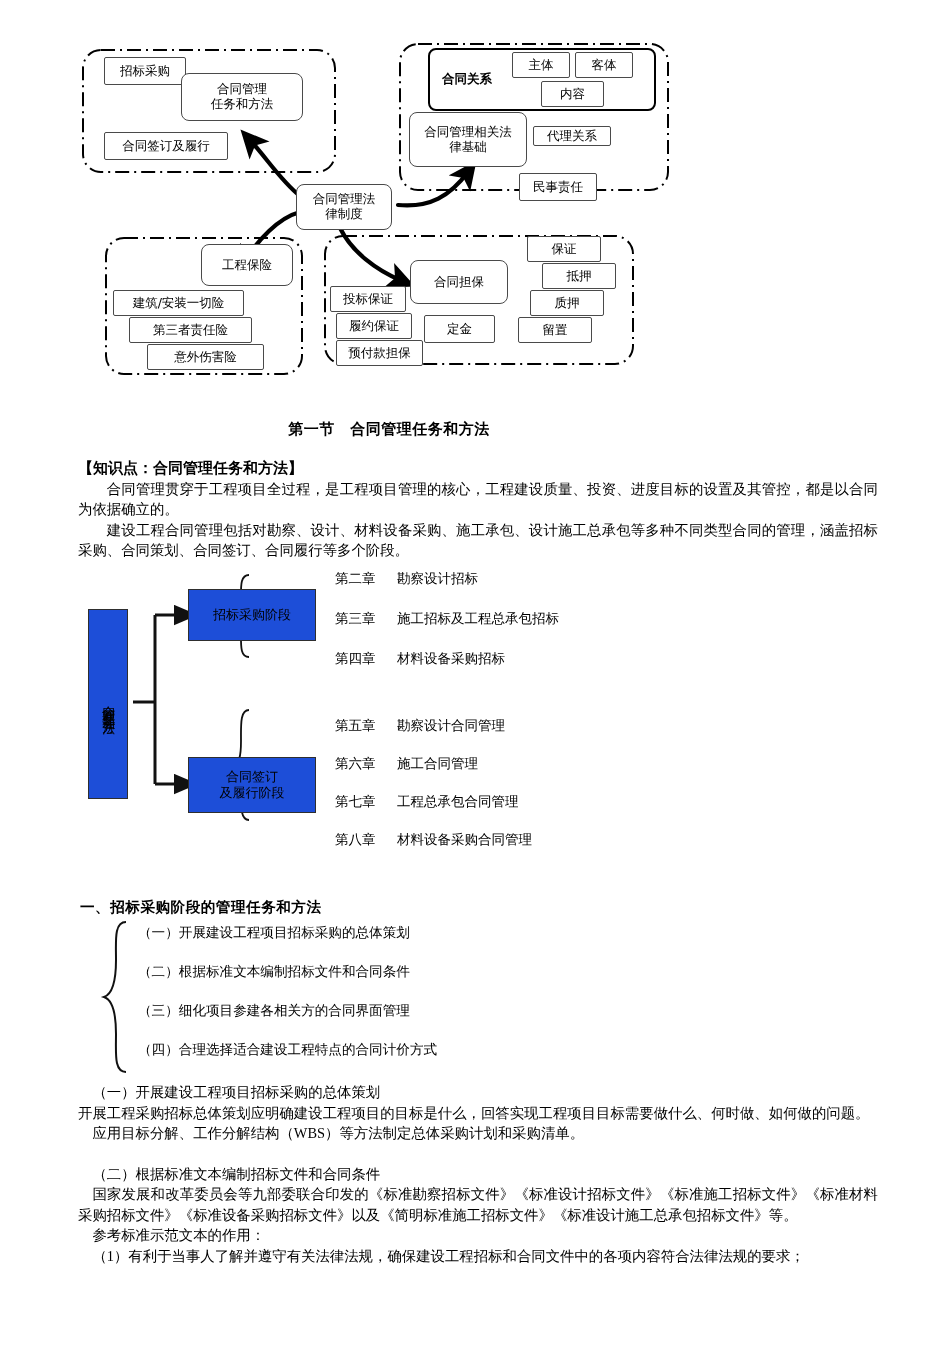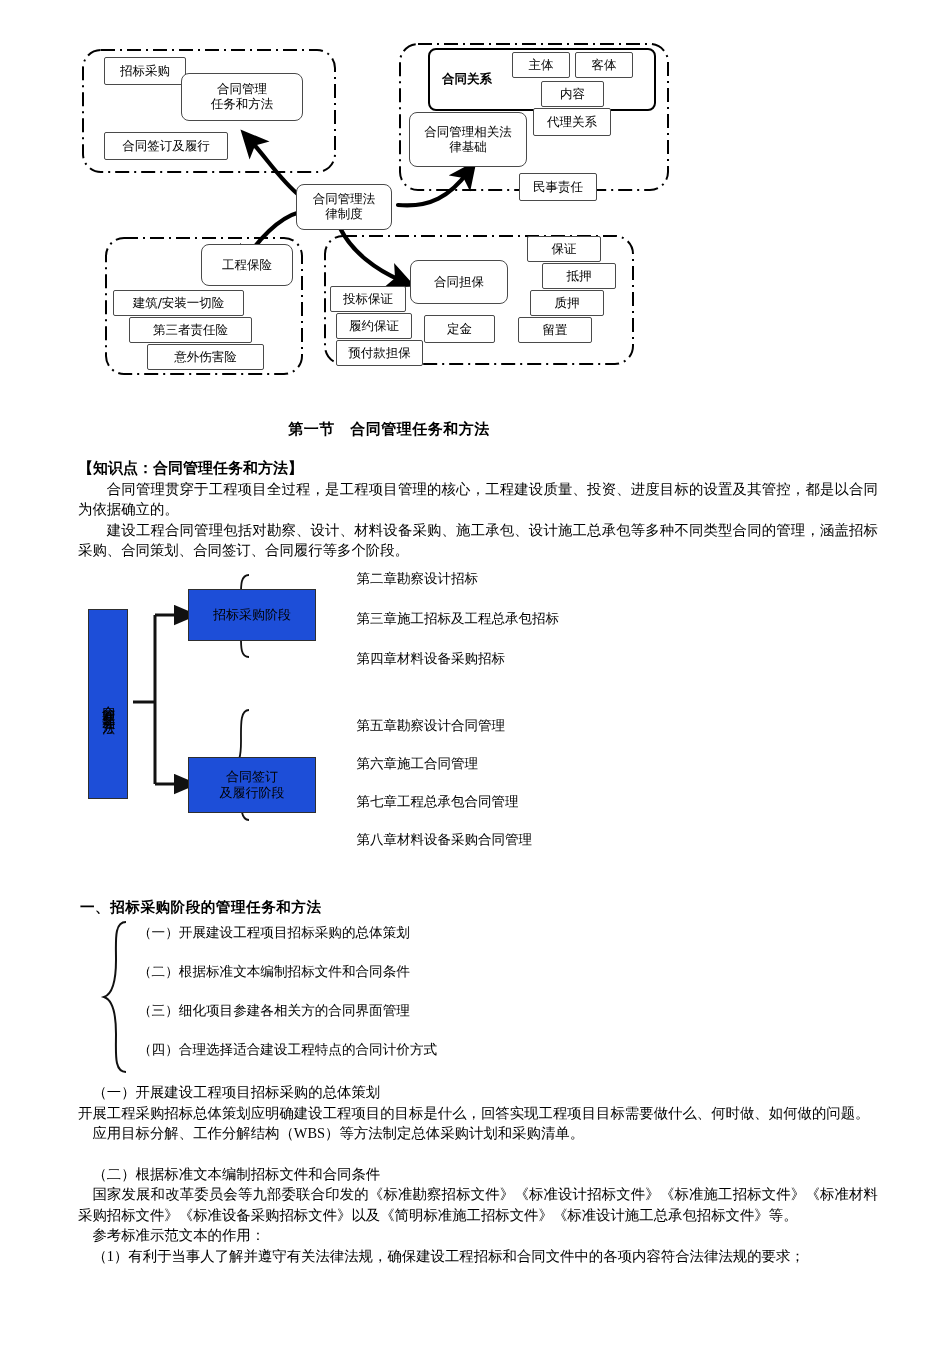--- a/index.html
+++ b/index.html
@@ -108,21 +108,21 @@
     text-orientation: upright;
     letter-spacing: 2px;
     font-size: 13px;
   }
   .chap-row {
     position: absolute;
     font-family: "DejaVu Sans", "Liberation Sans", sans-serif;
     font-size: 13.5px;
     white-space: nowrap;
   }
-  .chap-row .num { display: inline-block; width: 62px; text-align: right; }
+  .chap-row .num { display: inline-block; width: 62px; }
 
   
   .h-one {
     position: absolute;
     left: 80px;
     top: 898px;
     font-size: 14.6px;
     font-weight: bold;
     font-family: "Liberation Serif", "DejaVu Serif", serif;
     letter-spacing: 0.5px;
@@ -185,21 +185,21 @@
     <div class="dg-box round" style="left:181px; top:73px; width:122px; height:48px;">合同管理
 任务和方法</div>
     <div class="dg-box sq" style="left:104px; top:132px; width:124px; height:28px;">合同签订及履行</div>
 
     <div class="dg-box round strong" style="left:428px; top:48px; width:228px; height:63px; justify-content:flex-start; padding-left:12px;">合同关系</div>
     <div class="dg-box sq" style="left:512px; top:52px; width:58px; height:26px;">主体</div>
     <div class="dg-box sq" style="left:575px; top:52px; width:58px; height:26px;">客体</div>
     <div class="dg-box sq" style="left:541px; top:81px; width:63px; height:26px;">内容</div>
     <div class="dg-box round" style="left:409px; top:112px; width:118px; height:55px;">合同管理相关法
 律基础</div>
-    <div class="dg-box sq" style="left:533px; top:108px; width:78px; height:28px;">代理关系</div>
+    <div class="dg-box sq" style="left:533px; top:126px; width:78px; height:20px;">代理关系</div>
     <div class="dg-box sq" style="left:519px; top:173px; width:78px; height:28px;">民事责任</div>
 
     <div class="dg-box round" style="left:201px; top:244px; width:92px; height:42px;">工程保险</div>
     <div class="dg-box sq" style="left:113px; top:290px; width:131px; height:26px;">建筑/安装一切险</div>
     <div class="dg-box sq" style="left:129px; top:317px; width:123px; height:26px;">第三者责任险</div>
     <div class="dg-box sq" style="left:147px; top:344px; width:117px; height:26px;">意外伤害险</div>
 
     <div class="dg-box round" style="left:410px; top:260px; width:98px; height:44px;">合同担保</div>
     <div class="dg-box sq" style="left:330px; top:286px; width:76px; height:26px;">投标保证</div>
     <div class="dg-box sq" style="left:336px; top:313px; width:76px; height:26px;">履约保证</div>

